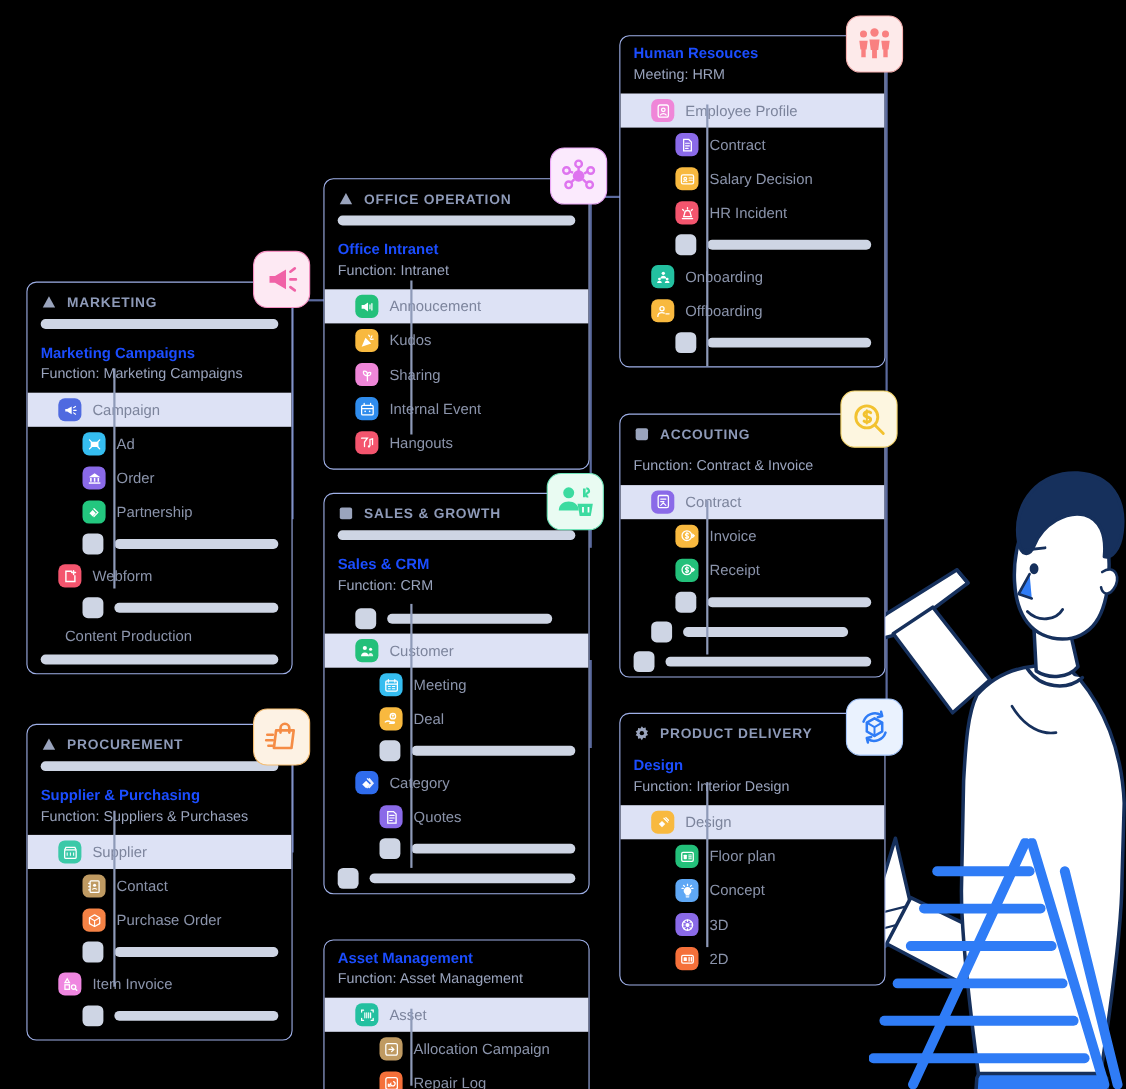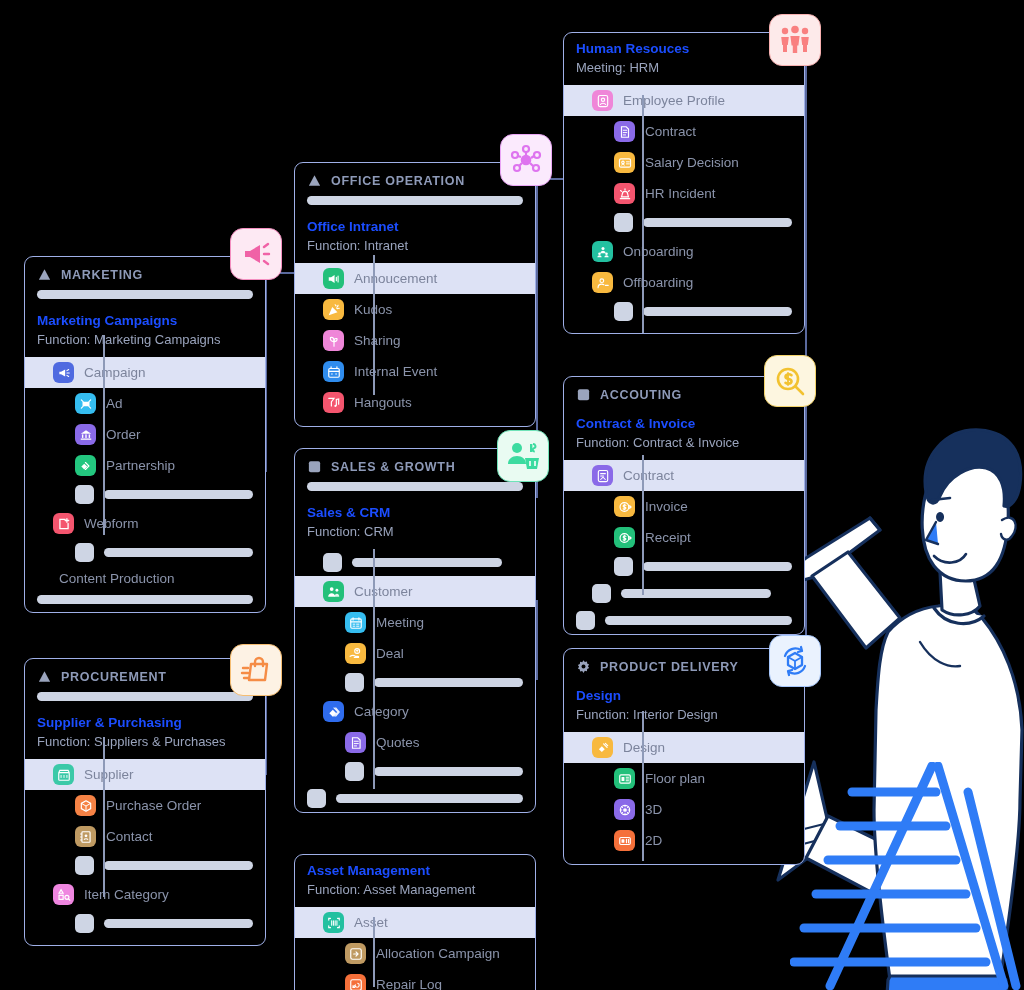--- a/index.html
+++ b/index.html
@@ -255,53 +255,53 @@
           <span class="ico" style="background:#3bc9a8">
             <svg viewBox="0 0 24 24" fill="none" stroke="#fff" stroke-width="2">
               <rect x="3" y="8" width="18" height="13" rx="1.5"></rect>
               <path d="M3 8l2-4h14l2 4" fill="none"></path>
               <path d="M7 12v5M12 12v5M17 12v5" stroke-width="1.6"></path>
             </svg>
           </span>
           <span class="lbl">Supplier</span>
         </div>
         <div class="row " style="padding-left:50px">
+          <span class="ico" style="background:#bf9a62">
+            <svg viewBox="0 0 24 24" fill="none" stroke="#fff" stroke-width="2">
+              <rect x="5" y="3" width="14" height="18" rx="1.5"></rect>
+              <circle cx="12" cy="10" r="2.4" fill="#fff" stroke="none"></circle>
+              <path d="M8.5 16.5c1.6-2 5.4-2 7 0" stroke-width="1.8"></path>
+              <path d="M5 7H2M5 12H2M5 17H2" stroke-width="1.8"></path>
+            </svg>
+          </span>
+          <span class="lbl">Contact</span>
+        </div>
+        <div class="row " style="padding-left:50px">
           <span class="ico" style="background:#f58245">
             <svg viewBox="0 0 24 24" fill="none" stroke="#fff" stroke-width="2" stroke-linejoin="round">
               <path d="M12 3l8 4.5v9L12 21l-8-4.5v-9z"></path>
               <path d="M4 7.5l8 4.5 8-4.5M12 12v9" stroke-width="1.7"></path>
             </svg>
           </span>
           <span class="lbl">Purchase Order</span>
         </div>
-        <div class="row " style="padding-left:50px">
-          <span class="ico" style="background:#bf9a62">
-            <svg viewBox="0 0 24 24" fill="none" stroke="#fff" stroke-width="2">
-              <rect x="5" y="3" width="14" height="18" rx="1.5"></rect>
-              <circle cx="12" cy="10" r="2.4" fill="#fff" stroke="none"></circle>
-              <path d="M8.5 16.5c1.6-2 5.4-2 7 0" stroke-width="1.8"></path>
-              <path d="M5 7H2M5 12H2M5 17H2" stroke-width="1.8"></path>
-            </svg>
-          </span>
-          <span class="lbl">Contact</span>
-        </div>
         <div class="skel-row indent1" style="padding-left:50px">
           <span class="skel-sq"></span>
           <span class="skel-bar" style="flex:1;max-width:150px"></span>
         </div>
         <div class="row " style="padding-left:28px">
           <span class="ico" style="background:#ef86e0">
             <svg viewBox="0 0 24 24" fill="none" stroke="#fff" stroke-width="2">
               <path d="M7 3l3.5 6h-7z"></path>
               <rect x="3.5" y="12.5" width="7" height="7"></rect>
               <circle cx="17" cy="16" r="3.4"></circle>
               <path d="M19.6 18.6L22 21" stroke-linecap="round"></path>
             </svg>
           </span>
-          <span class="lbl">Item Category</span>
+          <span class="lbl">Item Invoice</span>
         </div>
         <div class="skel-row indent1" style="padding-left:50px">
           <span class="skel-sq"></span>
           <span class="skel-bar" style="flex:1;max-width:150px"></span>
         </div>
         <div style="height:8px"></div>
         <div class="rail" style="left:78px; top:78px; height:160px;"></div>
       </div>
       <div class="panel" style="left: 294px; top: 162px; width: 242px;">
         <div class="panel-head">
@@ -565,21 +565,20 @@
         <div class="rail" style="left:78px; top:62px; height:250px;"></div>
       </div>
       <div class="panel" style="left: 563px; top: 376px; width: 242px;">
         <div class="panel-head">
           <span class="head-glyph"><svg viewBox="0 0 16 16">
               <rect x="2" y="2.5" width="12" height="11.5" rx="2" fill="#9aa4bd"></rect>
             </svg></span>
           <span class="head-title">ACCOUTING</span>
         </div>
         <div class="fn-block">
-          <div class="fn-title">Contract &amp; Invoice</div>
           <div class="fn-sub">Function: Contract &amp; Invoice</div>
         </div>
         <div class="row sel" style="padding-left:28px">
           <span class="ico" style="background:#8a6ae8">
             <svg viewBox="0 0 24 24" fill="none" stroke="#fff" stroke-width="2" stroke-linecap="round">
               <rect x="4" y="2.5" width="16" height="19" rx="2.5"></rect>
               <path d="M8 8h8M8 12h5"></path>
               <path d="M8 18l4-4 4 4" stroke-width="1.8"></path>
             </svg>
           </span>
@@ -644,20 +643,30 @@
         </div>
         <div class="row " style="padding-left:50px">
           <span class="ico" style="background:#23c07a">
             <svg viewBox="0 0 24 24" fill="none" stroke="#fff" stroke-width="2">
               <rect x="3" y="5" width="18" height="14" rx="2"></rect>
               <rect x="6" y="8.5" width="5" height="7" fill="#fff" stroke="none" rx="1"></rect>
               <path d="M14 9h4M14 12h4M14 15h4" stroke-width="1.7" stroke-linecap="round"></path>
             </svg>
           </span>
           <span class="lbl">Floor plan</span>
+        </div>
+        <div class="row " style="padding-left:50px">
+          <span class="ico" style="background:#5fa8f5">
+            <svg viewBox="0 0 24 24" fill="none" stroke="#fff" stroke-width="2" stroke-linecap="round">
+              <path d="M9 17a6 6 0 1 1 6 0v2H9z" fill="#fff" stroke="none"></path>
+              <path d="M10 21h4"></path>
+              <path d="M12 1.5v2M3.5 8h2M18.5 8h2M5.8 3.2l1.5 1.4M18.2 3.2l-1.5 1.4"></path>
+            </svg>
+          </span>
+          <span class="lbl">Concept</span>
         </div>
         <div class="row " style="padding-left:50px">
           <span class="ico" style="background:#8a6ae8">
             <svg viewBox="0 0 24 24" fill="none" stroke="#fff" stroke-width="2">
               <circle cx="12" cy="12" r="8"></circle>
               <circle cx="12" cy="12" r="3.2" fill="#fff" stroke="none"></circle>
               <path d="M12 4v2.5M12 17.5V20M4 12h2.5M17.5 12H20M6.4 6.4l1.8 1.8M17.6 17.6l-1.8-1.8M17.6 6.4l-1.8 1.8M6.4 17.6l1.8-1.8" stroke-width="1.6" stroke-linecap="round"></path>
             </svg>
           </span>
           <span class="lbl">3D</span>

